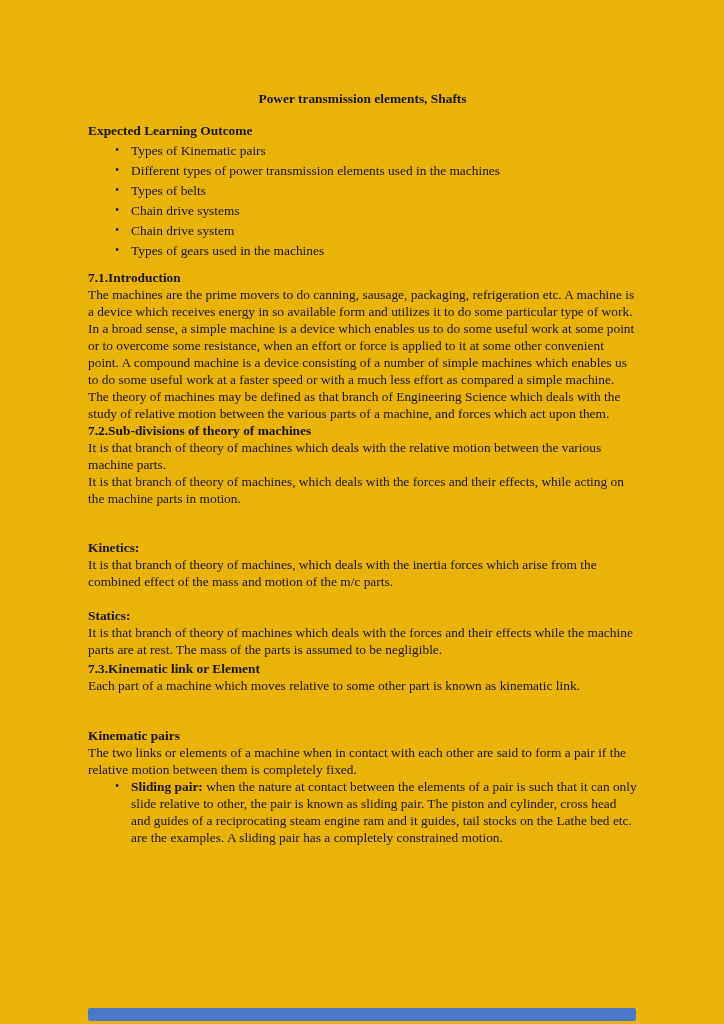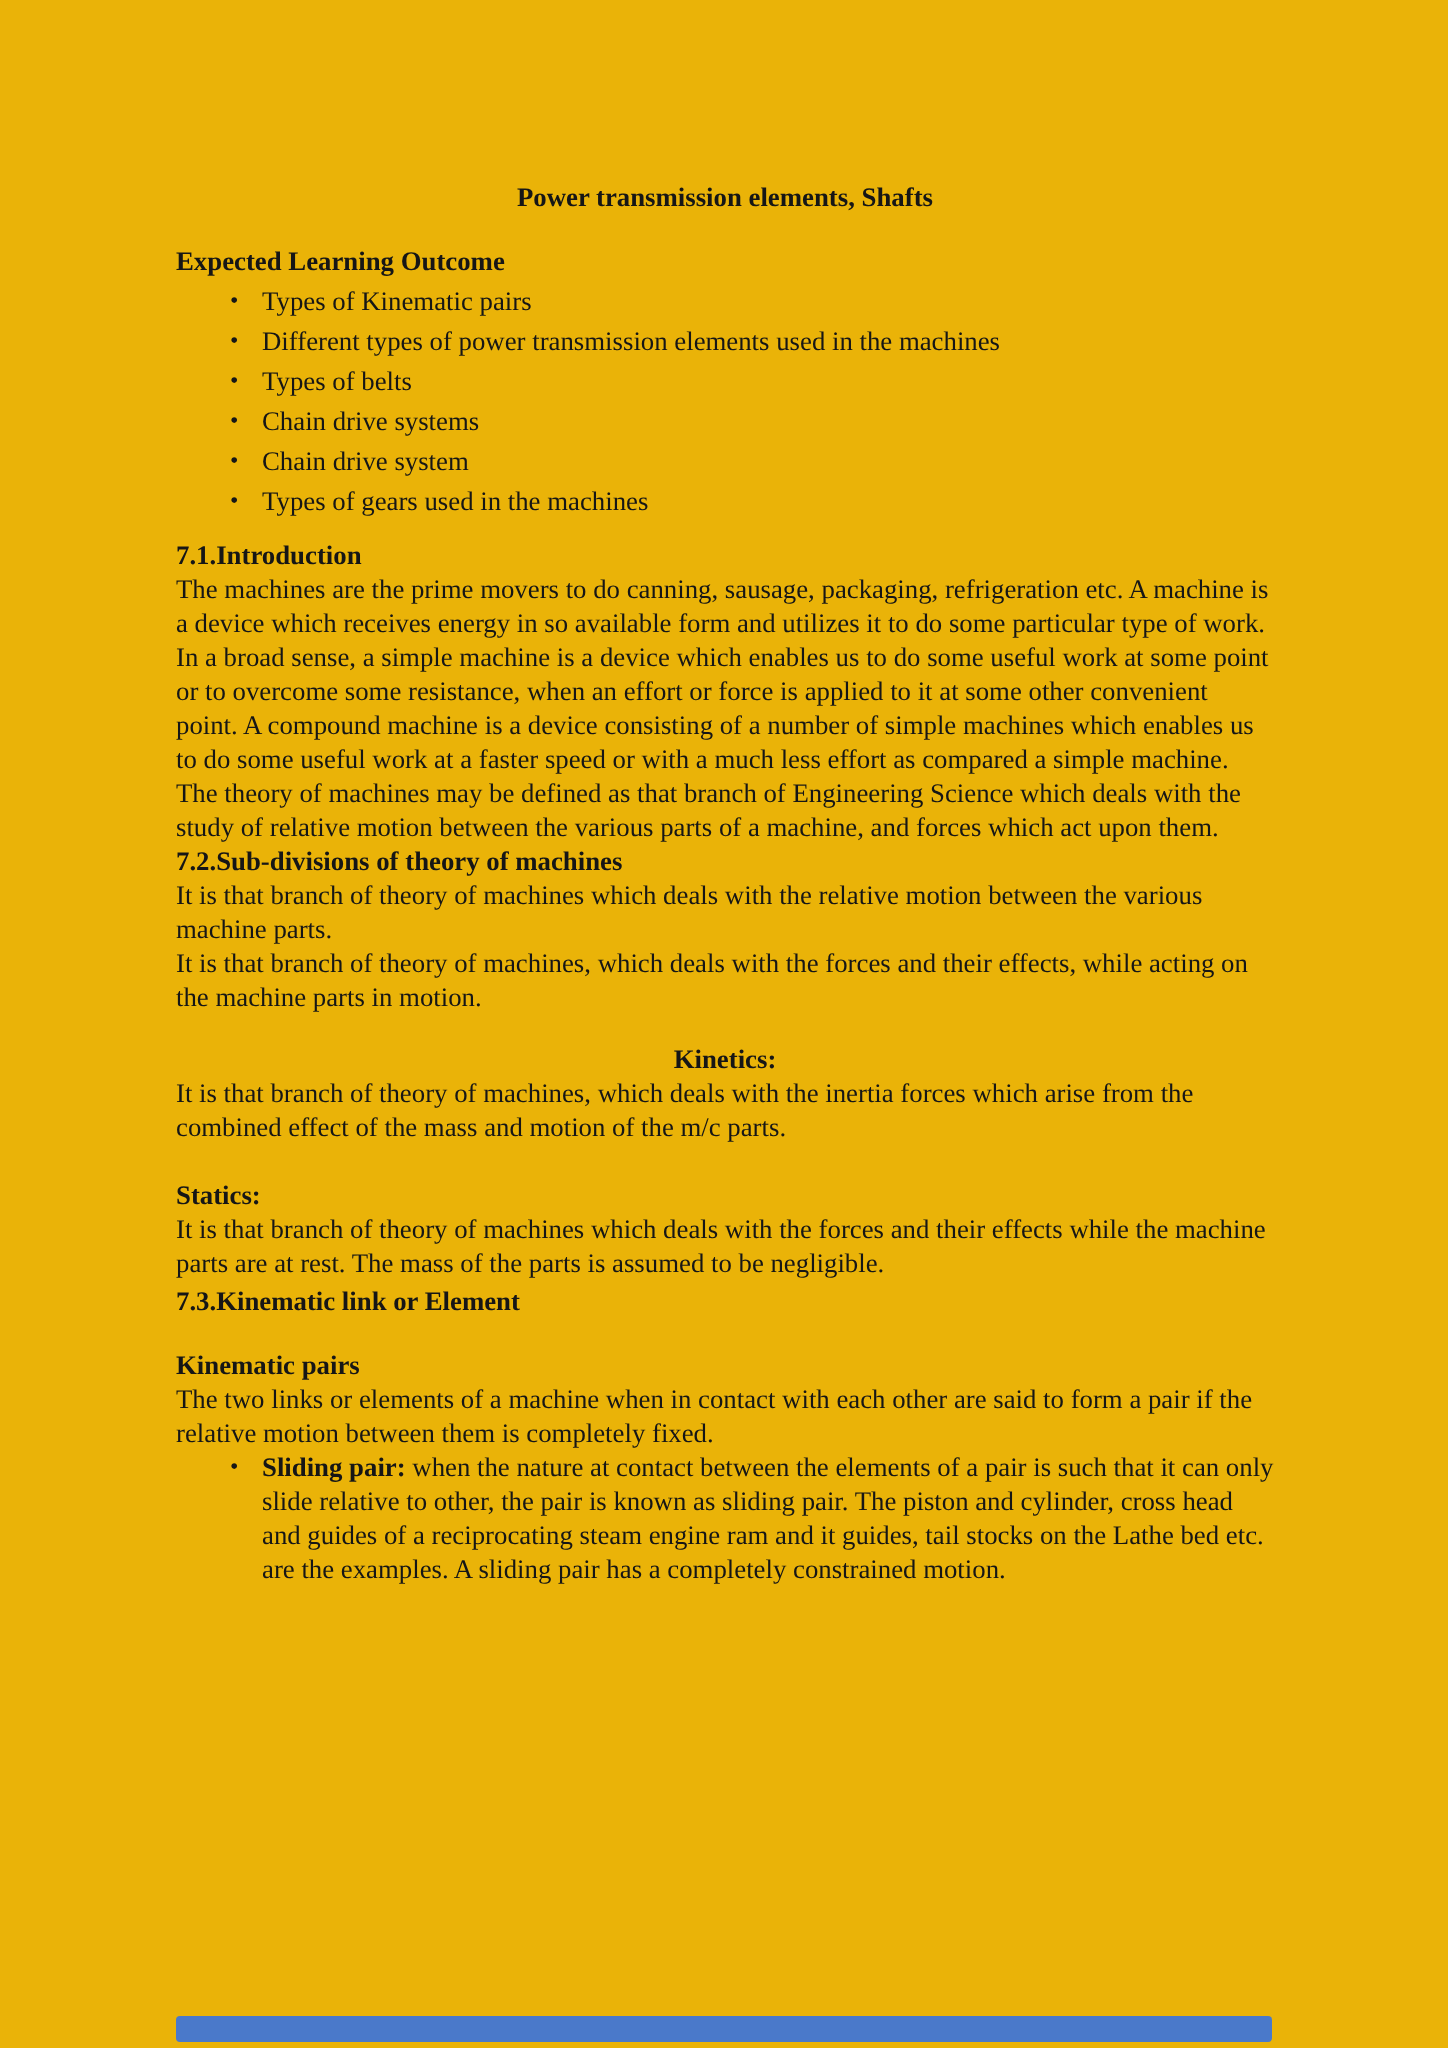--- a/index.html
+++ b/index.html
@@ -44,22 +44,22 @@
   .blt {
     flex: 0 0 16px;
     margin-left: 27px;
     text-align: left;
     font-size: 12px;
     line-height: 17px;
   }
   .btxt { flex: 1 1 auto; }
   .mt2  { margin-top: 2px; }
   .mt10 { margin-top: 10px; }
-  .mt14 { margin-top: 14px; text-align: center; }
-  .mt15 { margin-top: 15px; }
+  .mt14 { margin-top: 32px; }
+  .mt15 { margin-top: 33px; }
   .mt16 { margin-top: 16px; }
   .mt17 { margin-top: 17px; }
   .bluebar {
     position: absolute;
     left: 88px;
     top: 1008px;
     width: 548px;
     height: 13px;
     background: #4A79CA;
     border-radius: 2px;
@@ -111,20 +111,21 @@
 
     <p class="body">It is that branch of theory of machines, which deals with the forces and their effects, while acting on the machine parts in motion.</p>
 
     <div class="h mt14">Kinetics:</div>
     <p class="body">It is that branch of theory of machines, which deals with the inertia forces which arise from the combined effect of the mass and motion of the m/c parts.</p>
 
     <div class="h mt17">Statics:</div>
     <p class="body">It is that branch of theory of machines which deals with the forces and their effects while the machine parts are at rest. The mass of the parts is assumed to be negligible.</p>
 
     <div class="h mt2">7.3.Kinematic link or Element</div>
+    <p class="body">Each part of a machine which moves relative to some other part is known as kinematic link.</p>
 
     <div class="h mt15">Kinematic pairs</div>
     <p class="body">The two links or elements of a machine when in contact with each other are said to form a pair if the relative motion between them is completely fixed.</p>
 
     <ul class="blist pairs">
       <li>
         <span class="blt">•</span>
         <span class="btxt"><b>Sliding pair:</b><span> when the nature at contact between the elements of a pair is such that it can only slide relative to other, the pair is known as sliding pair. The piston and cylinder, cross head and guides of a reciprocating steam engine ram and it guides, tail stocks on the Lathe bed etc. are the examples. A sliding pair has a completely constrained motion.</span></span>
       </li>
     </ul>

